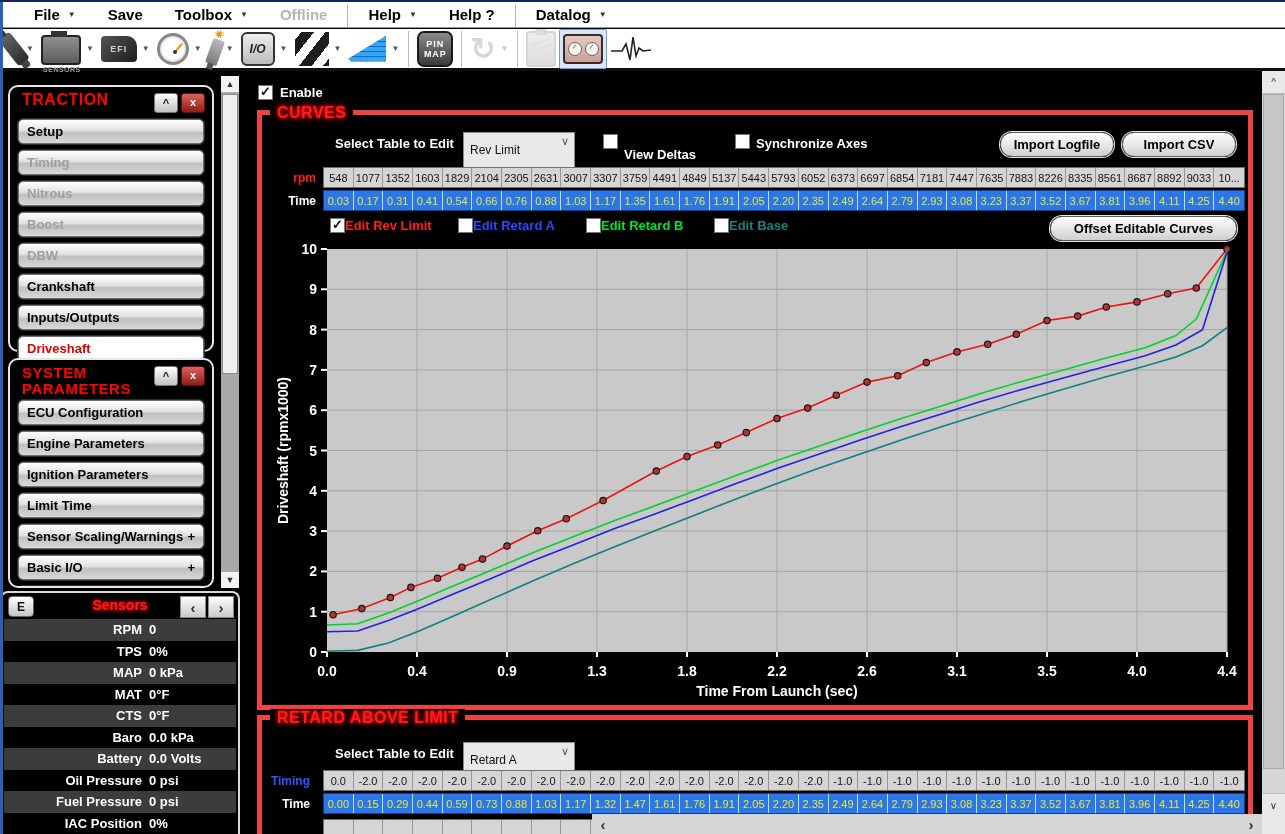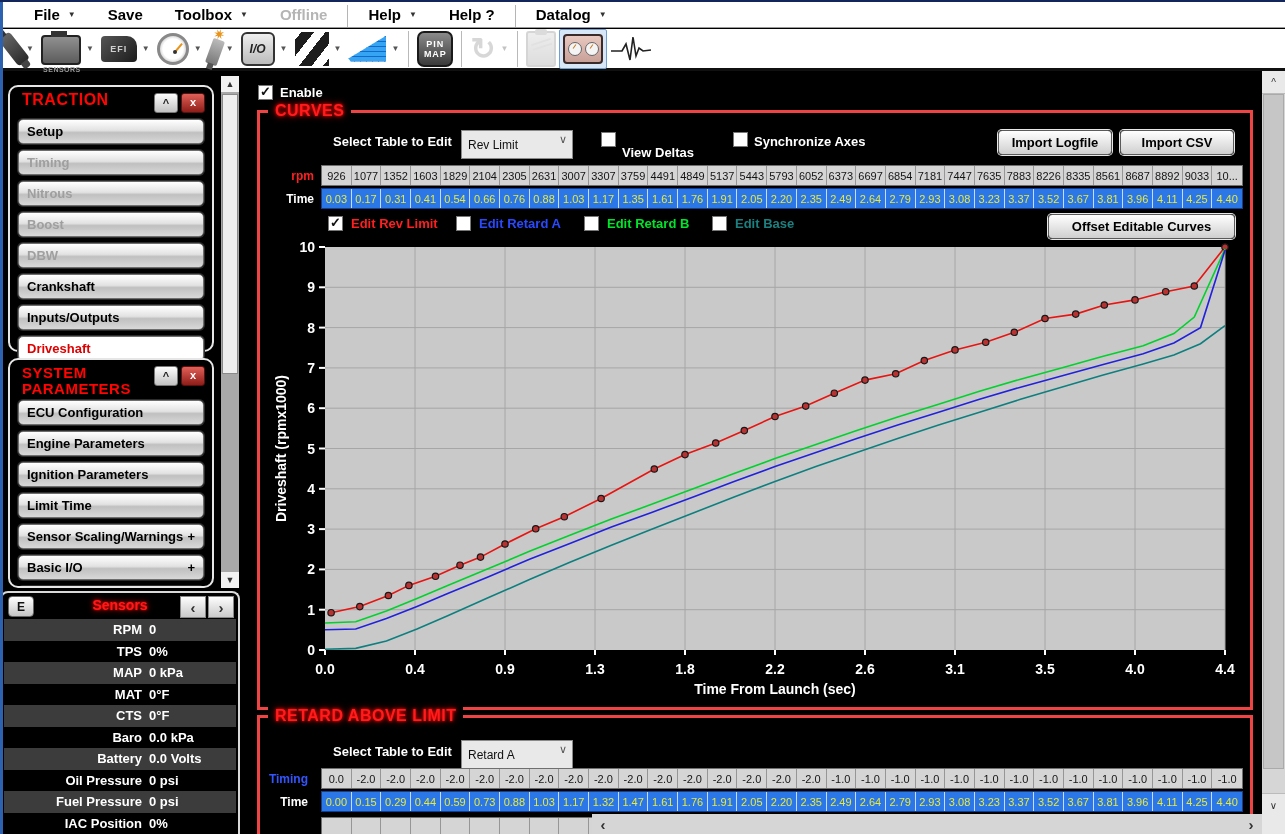--- a/index.html
+++ b/index.html
@@ -106,44 +106,44 @@
   .srow .sl{width:138px;text-align:right;}
   .srow .sv{padding-left:7px;}
 
   
   .main{position:absolute;left:245px;top:71px;right:23px;bottom:0;background:#000;}
   .enable-wrap{position:absolute;left:13px;top:14px;display:flex;align-items:center;gap:7px;}
   .wlabel{color:#fff;font-weight:bold;font-size:13px;}
   .cb{width:13px;height:13px;background:#fff;border:1px solid #777;box-sizing:content-box;position:relative;}
   .cb.checked::after{content:"✓";position:absolute;left:1px;top:-2px;font-size:13px;font-weight:bold;color:#111;}
 
-  .group{position:absolute;left:12px;width:996px;border:3px solid #ef4444;box-sizing:border-box;}
+  .group{position:absolute;left:12px;width:996px;border:5px solid #ef4444;box-sizing:border-box;}
   .g-curves{top:39px;height:600px;}
   .g-retard{top:644px;height:200px;}
   .group-title{position:absolute;left:8px;top:-11px;background:#000;padding:0 7px;color:#ff1c1c;font-weight:bold;font-size:16px;
                letter-spacing:.5px;text-shadow:0 0 7px #f00,0 0 3px #f00;}
   .sel-label{position:absolute;color:#fff;font-weight:bold;font-size:13px;}
-  .dropdown{position:absolute;width:112px;height:29px;background:#e9e9e9;border:1px solid #8a8a8a;display:flex;
+  .dropdown{position:absolute;width:112px;height:36px;background:#e9e9e9;border:1px solid #8a8a8a;display:flex;
             align-items:center;font-size:12px;color:#111;padding-left:6px;box-sizing:border-box;}
   .dropdown .chev{position:absolute;right:5px;top:2px;color:#555;font-size:11px;}
-  .btn{position:absolute;height:23px;border-radius:4px;border:1px solid #5a5a5a;box-shadow:0 0 0 1px #e8e8e8;
+  .btn{position:absolute;height:23px;border-radius:12px;border:1px solid #5a5a5a;box-shadow:0 0 0 1px #e8e8e8;
        background:linear-gradient(#ffffff,#cfcfcf);display:flex;align-items:center;justify-content:center;
        font-weight:bold;font-size:13px;color:#000;}
 
   .rowlabel{position:absolute;width:44px;text-align:right;font-weight:bold;font-size:12px;}
   .cellrow{position:absolute;left:61px;width:922px;height:21px;display:grid;grid-template-columns:repeat(31,1fr);box-sizing:border-box;}
   .cellrow.grayrow{border:1px solid #6f6f6f;background:#d5d5d5;}
   .cellrow.bluerow{border:1px solid #123e8e;background:#2b77e8;}
   .gcell{border-right:1px solid #969696;color:#141414;font-size:11px;display:flex;align-items:center;justify-content:center;overflow:hidden;}
   .gcell:last-child{border-right:none;}
   .bcell{border-right:1px solid #c9dbf6;color:#e9e93c;font-size:11px;display:flex;align-items:center;justify-content:center;overflow:hidden;}
   .bcell:last-child{border-right:none;}
 
   .edit-checks{position:absolute;left:68px;top:103px;display:flex;align-items:center;}
-  .echk{display:flex;align-items:center;gap:8px;width:128px;}
+  .echk{display:flex;align-items:center;width:128px;}
   .echk span{font-weight:bold;font-size:13px;}
 
   #chart{position:absolute;left:0;top:128px;}
 
   
   .vscroll{position:absolute;right:0;top:71px;width:23px;height:745px;background:#d6d6d6;z-index:30;}
   .vs-btn{position:absolute;left:0;width:23px;height:22px;background:#e9e9e9;display:flex;align-items:center;justify-content:center;
           font-size:10px;color:#333;}
   .vs-up{top:0;border-bottom:1px solid #bbb;}
   .vs-down{bottom:0;border-top:1px solid #bbb;}
@@ -398,21 +398,21 @@
       </div>
       <div class="cb" style="position:absolute;left:341px;top:19px;"></div>
       <span class="sel-label" style="left:362px;top:32px;">View Deltas</span>
       <div class="cb" style="position:absolute;left:473px;top:19px;"></div>
       <span class="sel-label" style="left:494px;top:21px;">Synchronize Axes</span>
       <div class="btn" style="left:738px;top:17px;width:112px;">Import Logfile</div>
       <div class="btn" style="left:860px;top:17px;width:112px;">Import CSV</div>
 
       <div class="rowlabel" style="left:10px;top:56px;color:#ff2020;">rpm</div>
       <div class="cellrow grayrow" style="top:52px;" id="rpm-cells">
-          <div class="gcell">926</div>
+          <div class="gcell">548</div>
           <div class="gcell">1077</div>
           <div class="gcell">1352</div>
           <div class="gcell">1603</div>
           <div class="gcell">1829</div>
           <div class="gcell">2104</div>
           <div class="gcell">2305</div>
           <div class="gcell">2631</div>
           <div class="gcell">3007</div>
           <div class="gcell">3307</div>
           <div class="gcell">3759</div>

